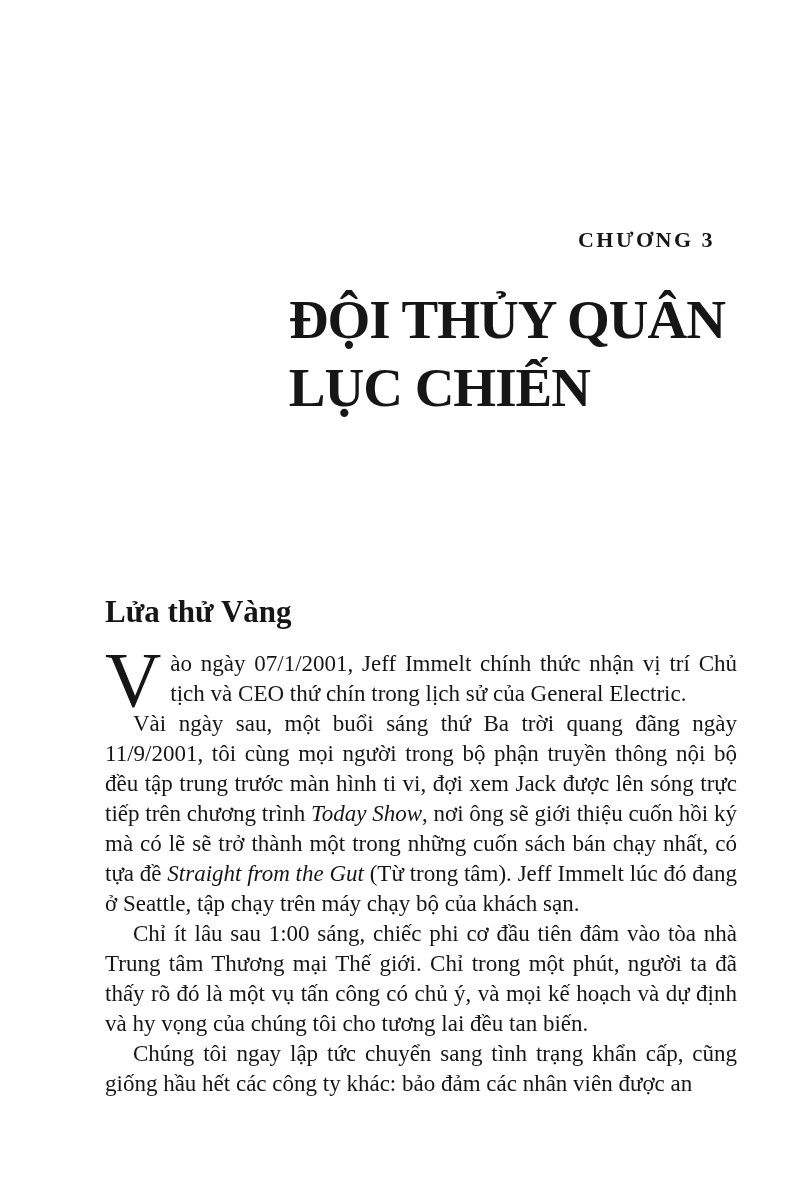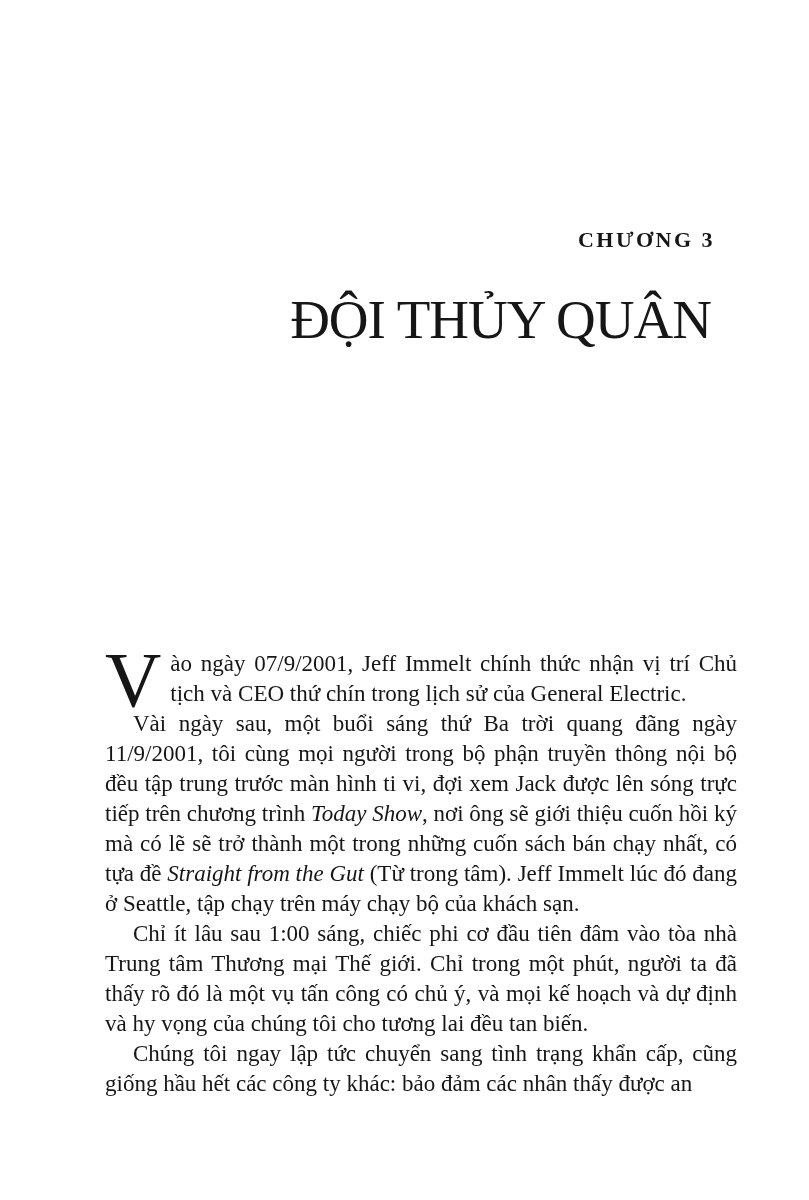--- a/index.html
+++ b/index.html
@@ -19,24 +19,24 @@
     top: 227px;
     right: 94px;
     font-size: 22px;
     font-weight: bold;
     letter-spacing: 2.5px;
     text-align: right;
   }
   .chapter-title {
     position: absolute;
     top: 286px;
-    right: 98px;
+    right: 84px;
     font-size: 55px;
     line-height: 68px;
-    font-weight: normal;
+    font-weight: bold;
     letter-spacing: -1px;
   }
   .chapter-title .title-line { display: block; }
   .section-heading {
     position: absolute;
     top: 594px;
     left: 105px;
     font-size: 31px;
     font-weight: bold;
   }
@@ -60,22 +60,24 @@
   .body-text em { }
 </style>
 </head>
 <body>
 
 <div class="page" style="--page-bg: #ffffff; --page-fg: #161616;">
   <div class="chapter-label">CHƯƠNG 3</div>
 
   <h1 class="chapter-title">
     <span class="title-line">ĐỘI THỦY QUÂN</span>
+    <span class="title-line">LỤC CHIẾN</span>
   </h1>
 
+  <h2 class="section-heading">Lửa thử Vàng</h2>
 
   <div class="body-text">
-      <p><span class="dropcap">V</span><span>ào ngày 07/9/2001, Jeff Immelt chính thức nhận vị trí Chủ tịch và CEO thứ chín trong lịch sử của General Electric.</span></p>
+      <p><span class="dropcap">V</span><span>ào ngày 07/1/2001, Jeff Immelt chính thức nhận vị trí Chủ tịch và CEO thứ chín trong lịch sử của General Electric.</span></p>
       <p class="indent"><span>Vài ngày sau, một buổi sáng thứ Ba trời quang đãng ngày 11/9/2001, tôi cùng mọi người trong bộ phận truyền thông nội bộ đều tập trung trước màn hình ti vi, đợi xem Jack được lên sóng trực tiếp trên chương trình </span><em>Today Show</em><span>, nơi ông sẽ giới thiệu cuốn hồi ký mà có lẽ sẽ trở thành một trong những cuốn sách bán chạy nhất, có tựa đề </span><em>Straight from the Gut</em><span> (Từ trong tâm). Jeff Immelt lúc đó đang ở Seattle, tập chạy trên máy chạy bộ của khách sạn.</span></p>
       <p class="indent"><span>Chỉ ít lâu sau 1:00 sáng, chiếc phi cơ đầu tiên đâm vào tòa nhà Trung tâm Thương mại Thế giới. Chỉ trong một phút, người ta đã thấy rõ đó là một vụ tấn công có chủ ý, và mọi kế hoạch và dự định và hy vọng của chúng tôi cho tương lai đều tan biến.</span></p>
-      <p class="indent"><span>Chúng tôi ngay lập tức chuyển sang tình trạng khẩn cấp, cũng giống hầu hết các công ty khác: bảo đảm các nhân thấy được an</span></p>
+      <p class="indent"><span>Chúng tôi ngay lập tức chuyển sang tình trạng khẩn cấp, cũng giống hầu hết các công ty khác: bảo đảm các nhân viên được an</span></p>
     </div>
 </div>
 
 </body></html>

